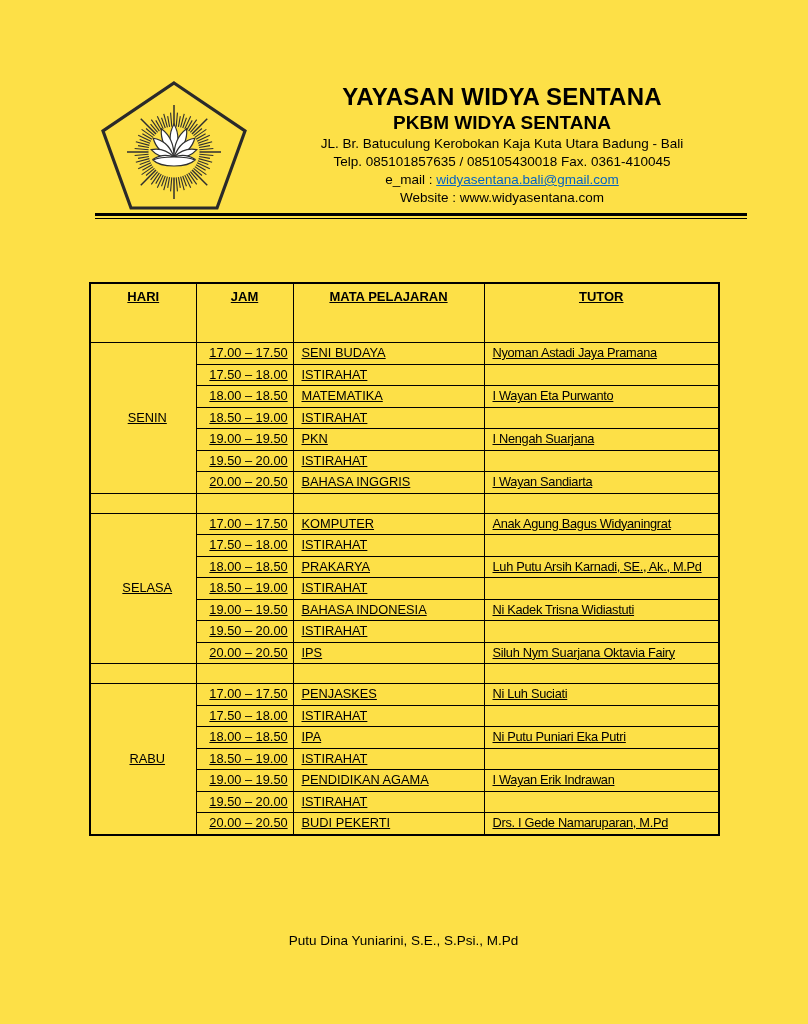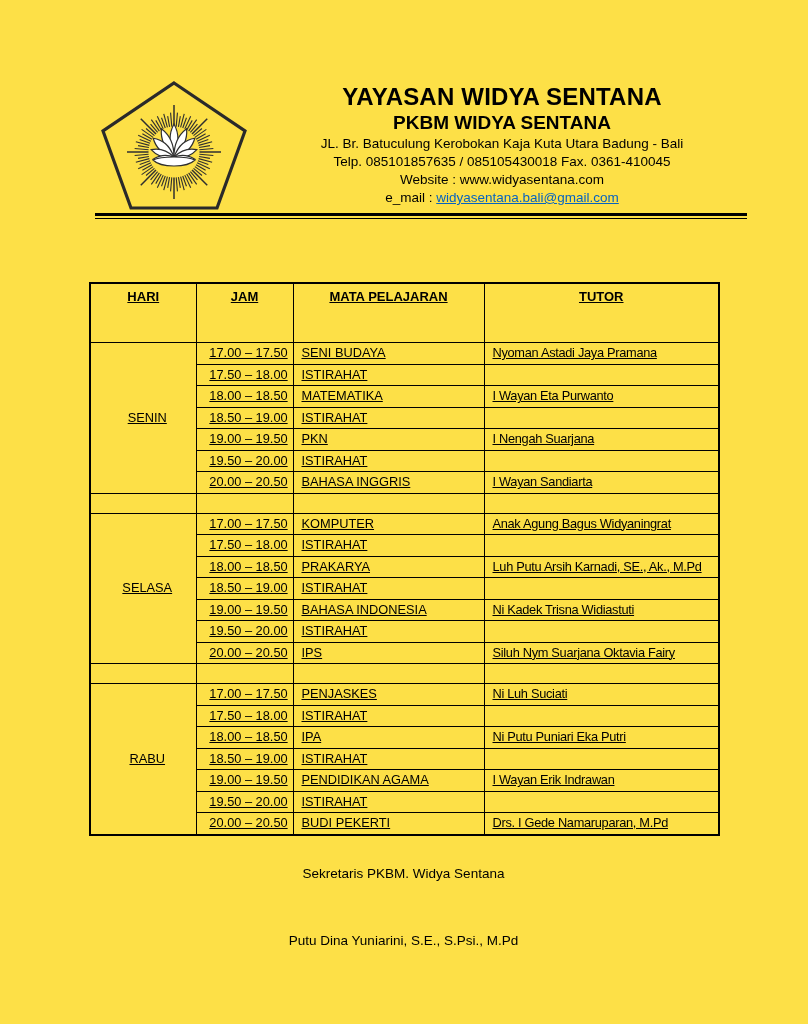--- a/index.html
+++ b/index.html
@@ -146,22 +146,22 @@
         <path d="M75,56 C72,62 71,69 75,77 C79,69 78,62 75,56 Z" transform="rotate(96,75,77)"></path>
         <path d="M54,80 C62,88 88,88 96,80 C88,76 62,76 54,80 Z"></path>
       </g>
     </svg>
 
     <div class="head-text">
       <div class="org-name">YAYASAN WIDYA SENTANA</div>
       <div class="unit-name">PKBM WIDYA SENTANA</div>
       <div class="head-line">JL. Br. Batuculung Kerobokan Kaja Kuta Utara Badung - Bali</div>
       <div class="head-line">Telp. 085101857635 / 085105430018 Fax. 0361-410045</div>
+      <div class="head-line"><span>e_mail : </span><a class="link">widyasentana.bali@gmail.com</a></div>
       <div class="head-line">Website : www.widyasentana.com</div>
-      <div class="head-line"><span>e_mail : </span><a class="link">widyasentana.bali@gmail.com</a></div>
     </div>
 
     <div class="double-rule">
       <div class="r1"></div>
         <div class="r2"></div>
     </div>
   </div>
 
 
   <table class="sched">
@@ -294,16 +294,15 @@
           <td class="tutor-cell"></td>
         </tr>
         <tr>
           <td class="time-cell">20.00 – 20.50</td>
           <td class="subject-cell">BUDI PEKERTI</td>
           <td class="tutor-cell">Drs. I Gede Namaruparan, M.Pd</td>
         </tr>
       </tbody>
   </table>
 
-  <div class="sig-role">Sekretaris PKBM. Widya Sentana</div>
   <div class="sig-name">Putu Dina Yuniarini, S.E., S.Psi., M.Pd</div>
 
 </div>
 
 </body></html>

